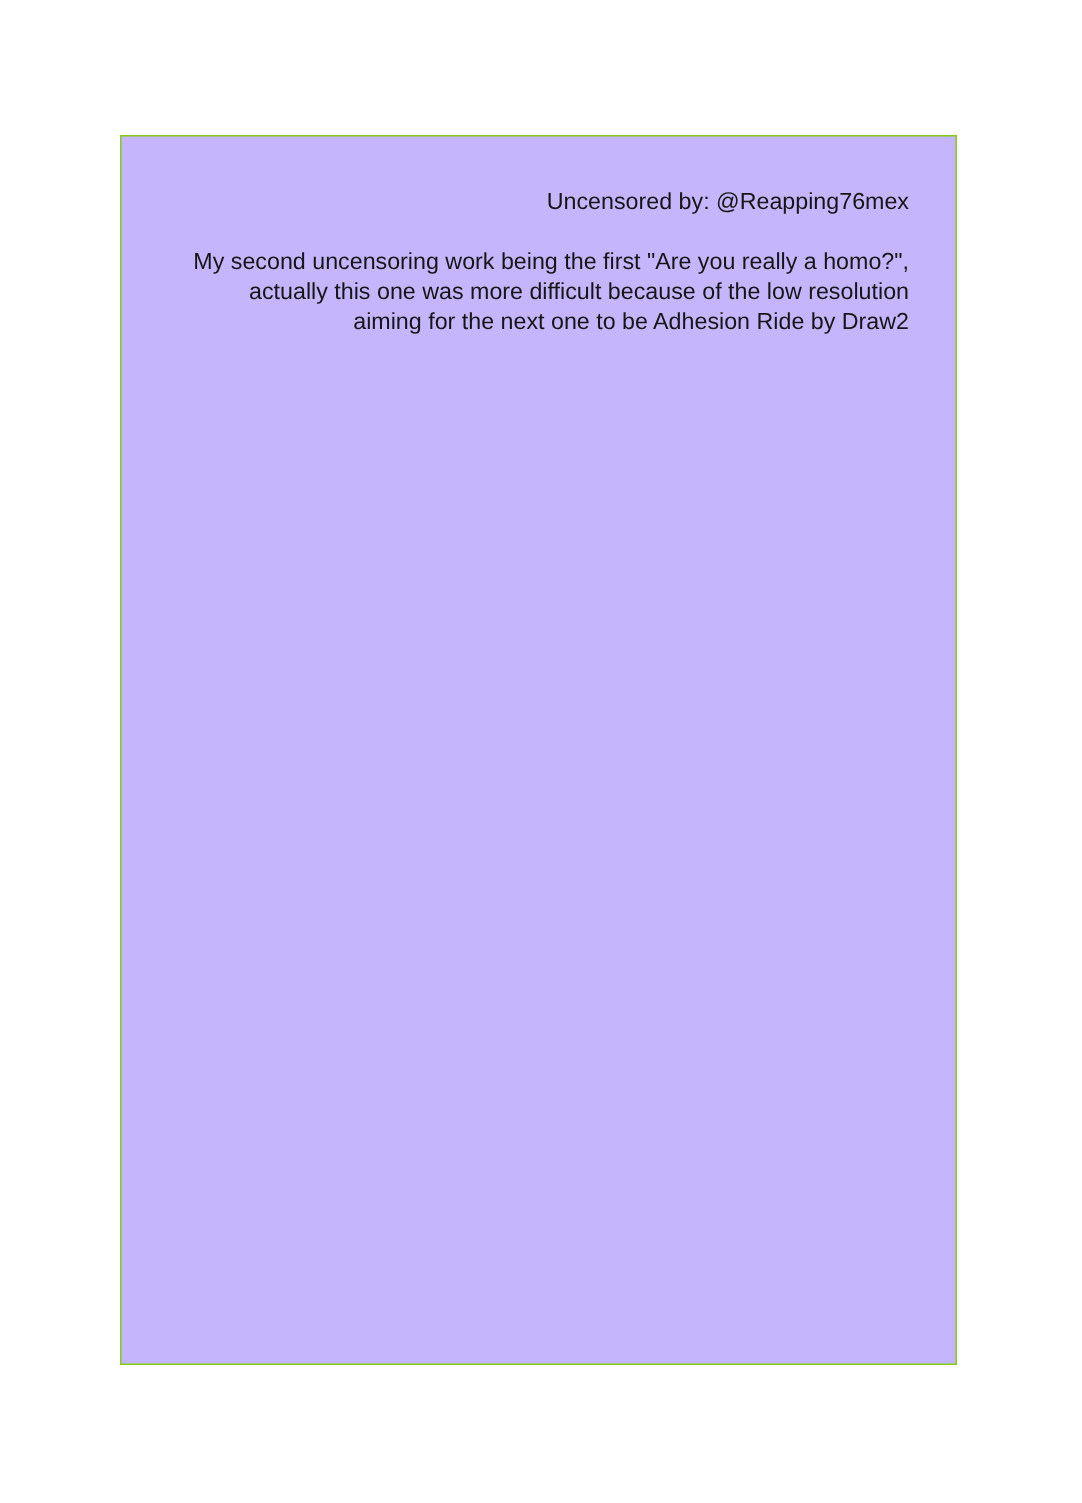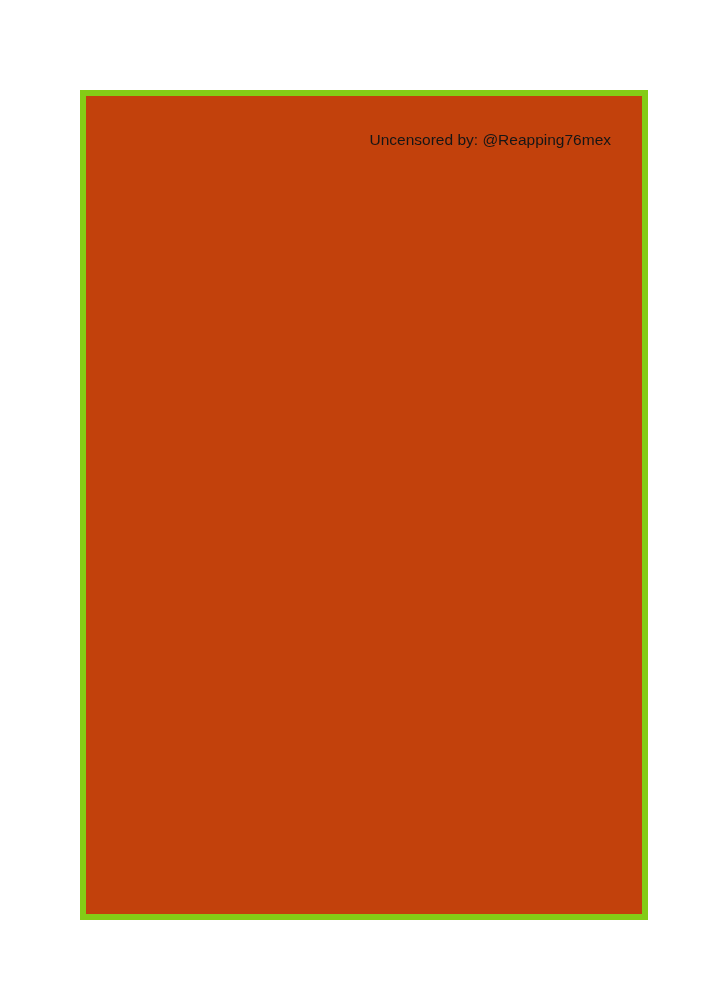--- a/index.html
+++ b/index.html
@@ -13,22 +13,22 @@
       font-family: "Liberation Sans", sans-serif;
       position: relative;
       overflow: hidden;
     }
     .page-frame {
       position: absolute;
       left: 80px;
       top: 90px;
       width: 556px;
       height: 818px;
-      border: 6px solid #84cc16;
-      background: #c2410c;
+      border: 1px solid #84cc16;
+      background: #c4b5fd;
       box-sizing: content-box;
     }
     .text-block {
       color: #161616;
       font-size: 15.5px;
       line-height: 20px;
       text-align: right;
       padding-right: 31px;
       letter-spacing: 0;
     }
@@ -42,13 +42,18 @@
     .note-line {
       white-space: nowrap;
     }
   </style>
 </head>
 <body>
 
 <div class="page-frame">
   <div class="text-block credit-line">Uncensored by: @Reapping76mex</div>
 
+  <div class="text-block note-block">
+    <div class="note-line">My second uncensoring work being the first "Are you really a homo?",</div>
+    <div class="note-line">actually this one was more difficult because of the low resolution</div>
+    <div class="note-line">aiming for the next one to be Adhesion Ride by Draw2</div>
+  </div>
 </div>
 
 </body></html>

